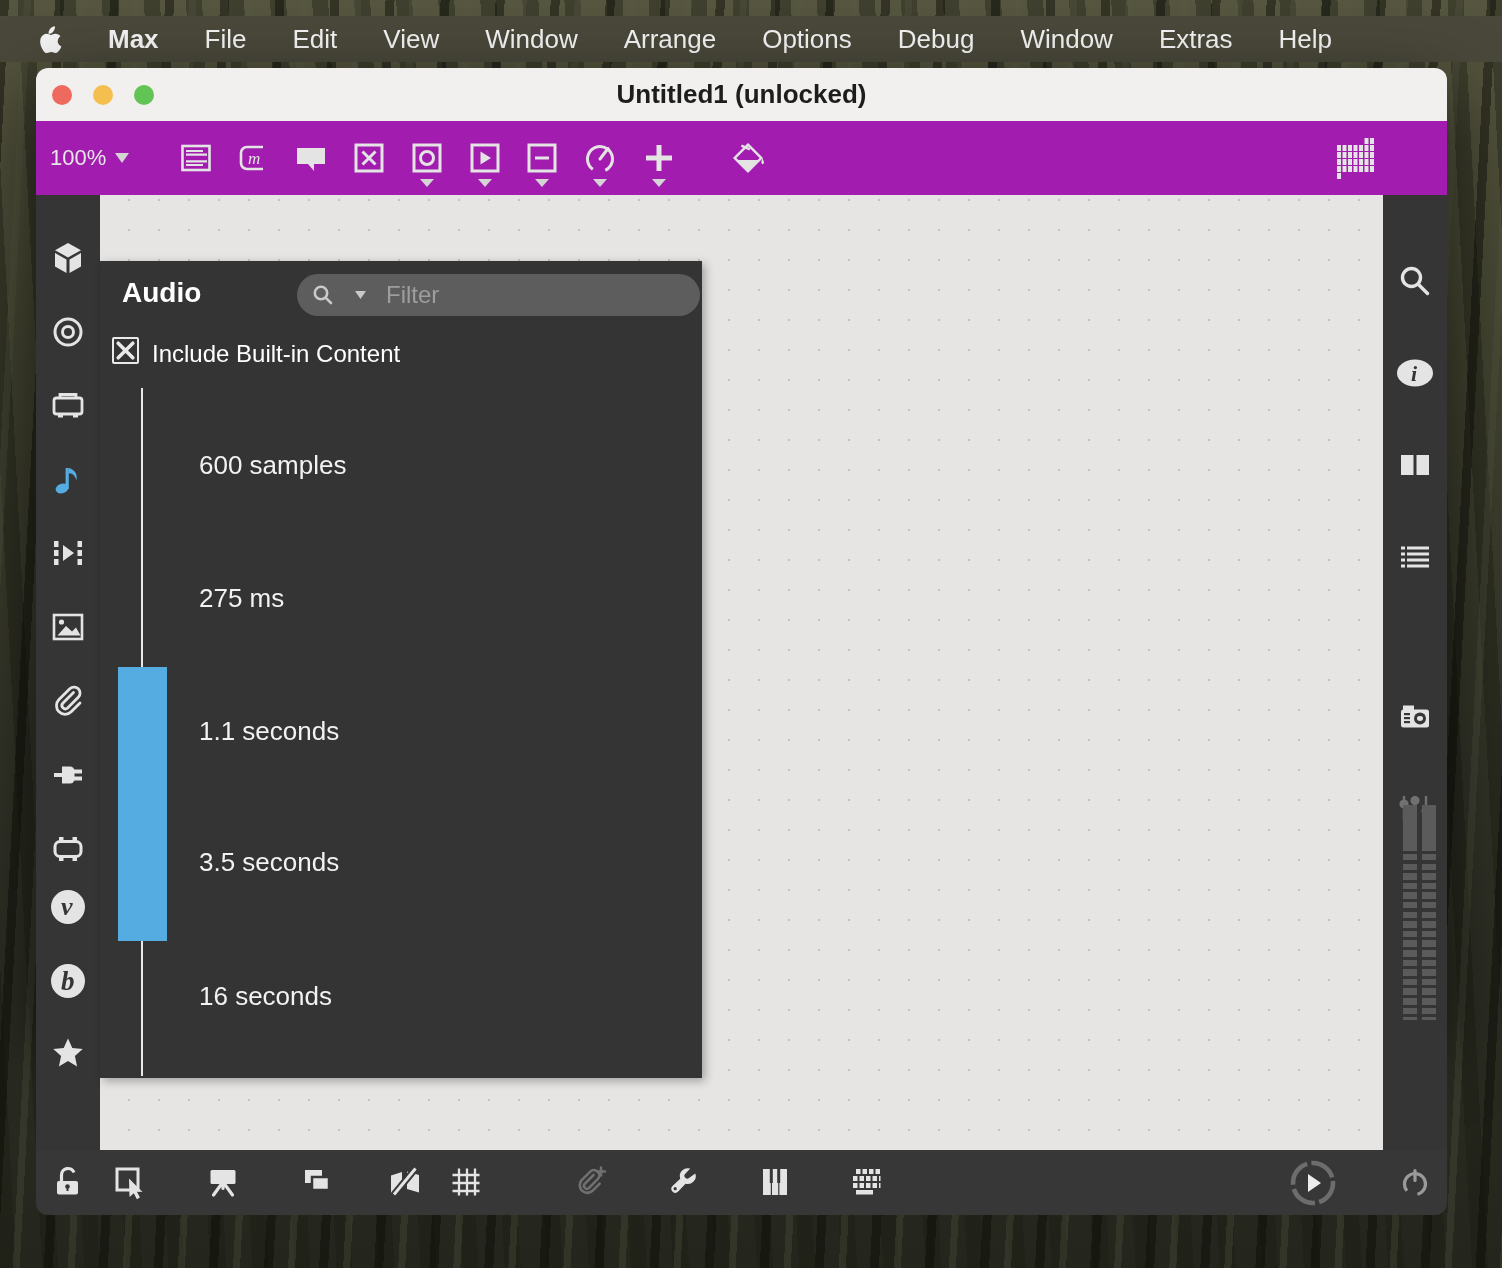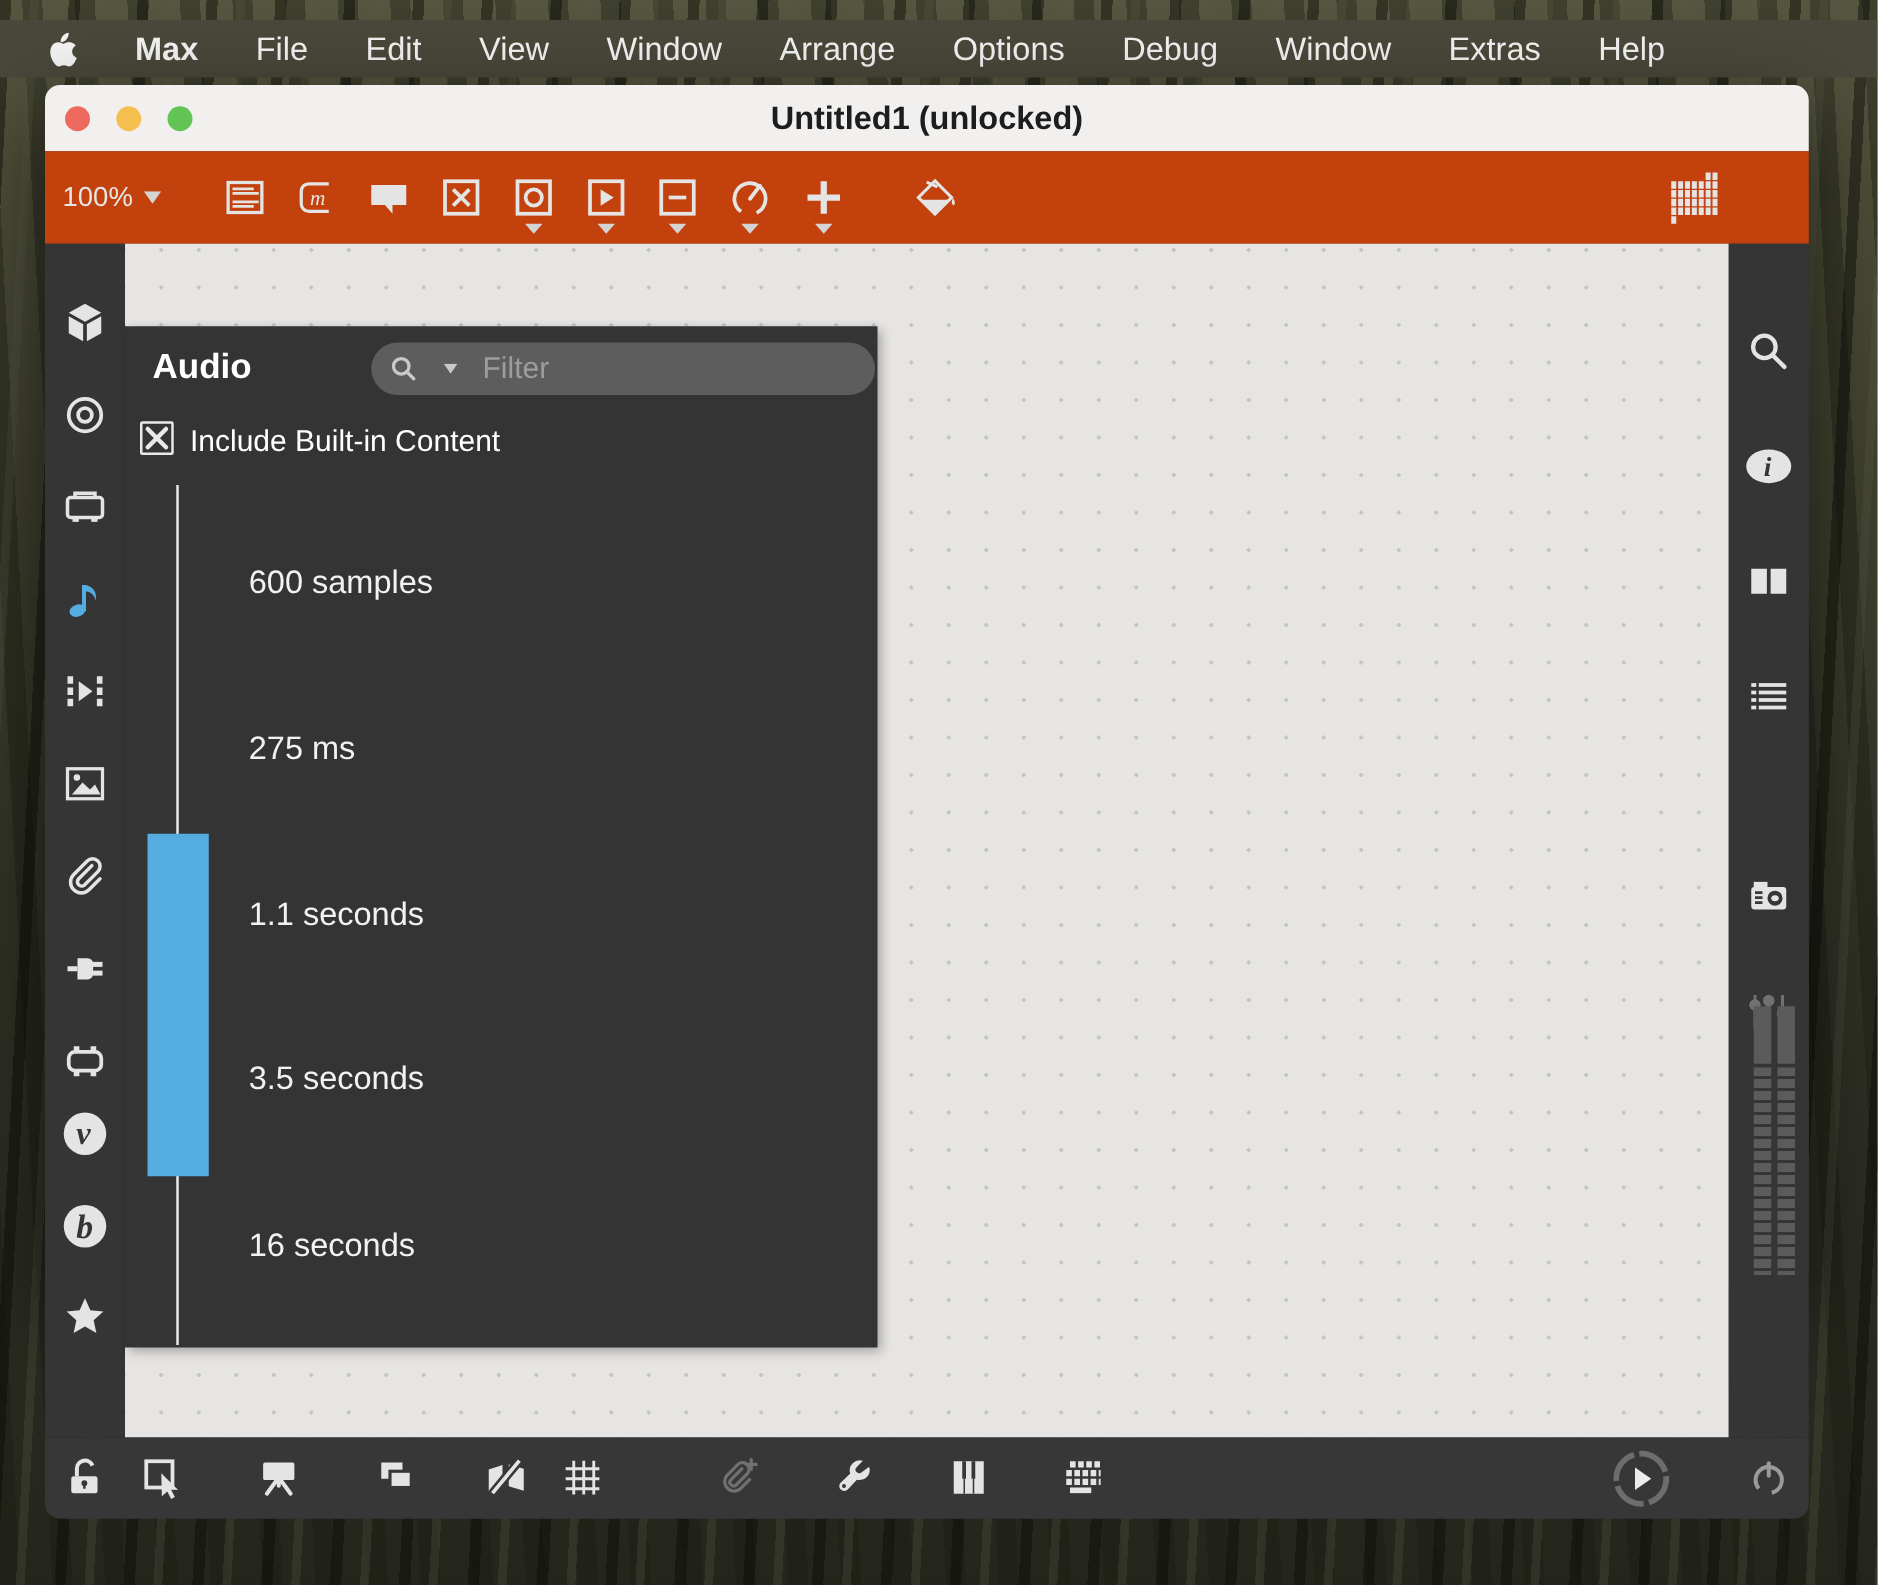--- a/index.html
+++ b/index.html
@@ -16,21 +16,21 @@
     display:flex; align-items:center; padding-left:36px; column-gap:46px; color:#f3f3f3; font-size:26px; }
   .menu-item{ line-height:46px; white-space:nowrap; }
   .menu-item.app{ font-weight:bold; }
   
   .window{ position:absolute; left:36px; top:68px; width:1411px; height:959px; border-radius:12px;
     background:#353535; box-shadow:0 24px 70px rgba(0,0,0,.6);padding-left:35px; }
   .titlebar{ position:absolute; top:0; left:0; right:0; height:53px; background:#f1f0ee; border-radius:12px 12px 0 0; }
   .tl{ position:absolute; top:17px; width:20px; height:20px; border-radius:50%; }
   .tl.red{ left:16px; background:#ee6a5f; } .tl.yellow{ left:57px; background:#f5bf4f; } .tl.green{ left:98px; background:#61c454; }
   .title{ position:absolute; inset:0; line-height:53px; text-align:center; font-weight:bold; font-size:26px; color:#1d1d1d; }
-  .toolbar{ position:absolute; top:53px; left:0; right:0; height:74px; background:#c2410c; }
+  .toolbar{ position:absolute; top:53px; left:0; right:0; height:74px; background:#a21caf; }
   .zoomctl{ position:absolute; left:14px; top:0; height:74px; display:flex; align-items:center; gap:9px;
     color:#e6e6e6; font-size:22px; }
   .ti{ position:absolute; top:19px; width:36px; height:36px; }
   .caret{ position:absolute; top:58px; width:0; height:0; border-left:7px solid transparent; border-right:7px solid transparent; border-top:8px solid #d4d4d4; }
   
   .left-rail{ position:absolute; left:0; top:127px; width:64px; height:955px; background:#353535; }
   .right-rail{ position:absolute; left:1347px; top:127px; width:64px; height:955px; background:#353535; }
   .canvas{ position:absolute; left:64px; top:127px; width:1283px; height:955px; background-color:#e6e5e3;
     background-image:radial-gradient(circle,#c3c3c1 1.4px, rgba(0,0,0,0) 1.5px); background-size:30px 30px; background-position:14px 20px; }
   .rail-ic{ position:absolute; left:14px; width:36px; height:36px; }

